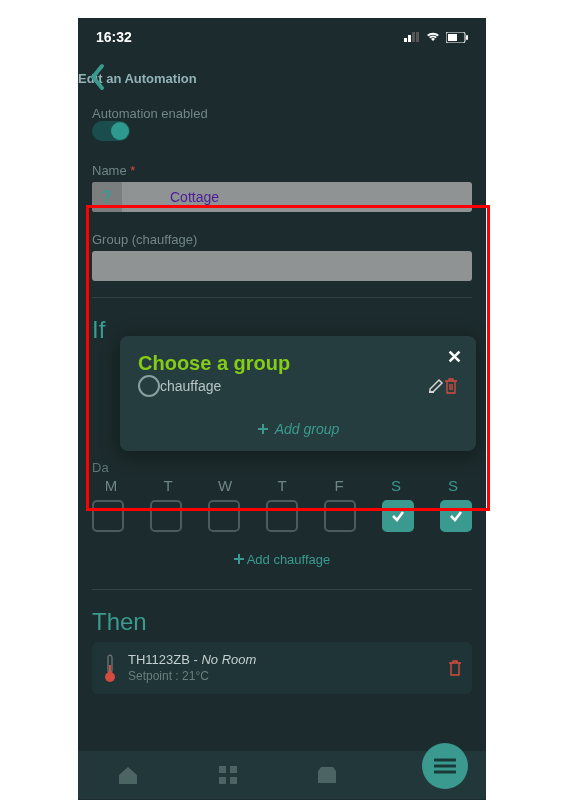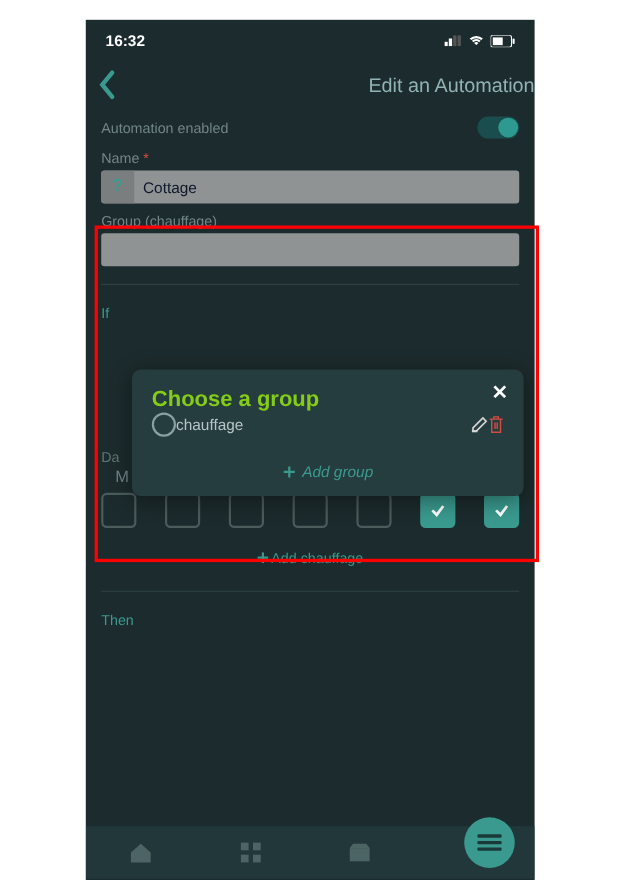--- a/index.html
+++ b/index.html
@@ -1,30 +1,30 @@
 <!DOCTYPE html>
 <html><head>
 <meta charset="utf-8">
 <style>
 html,body{margin:0;padding:0;width:571px;height:800px;background:#fff;font-family:-apple-system,Helvetica,Arial,sans-serif;}
 .device{position:absolute;left:78px;top:18px;width:408px;height:791px;background:#1c2b2d;border-radius:0;overflow:hidden;color:#a8b5b5;}
 .statusbar{height:38px;display:flex;align-items:center;justify-content:space-between;padding:0 18px;color:#fff;font-size:14px;font-weight:600;}
 .status-right{display:flex;gap:6px;align-items:center;}
-.header{height:44px;display:flex;align-items:center;justify-content:flex-end;position:relative;color:#91b3b5;font-size:18px;}
+.header{height:44px;display:flex;align-items:center;justify-content:flex-start;position:relative;color:#91b3b5;font-size:13px;font-weight:bold;}
 .back{position:absolute;left:10px;top:6px;}
 .row{padding:4px 14px;}
-.label{font-size:13px;color:#728686;margin:0 0 4px;}
-.enabled-row{display:flex;justify-content:space-between;align-items:center;padding:6px 14px;}
+.label{font-size:13px;color:#728686;margin:12px 0 4px;}
+.enabled-row{display:flex;justify-content:space-between;align-items:flex-start;padding:6px 14px;flex-direction:column;}
 .toggle{width:38px;height:20px;border-radius:10px;background:#1a4d4d;position:relative;}
 .knob{width:18px;height:18px;background:#2e9a8f;border-radius:50%;position:absolute;right:1px;top:1px;}
 .input-wrap{display:flex;height:30px;background:#8f9394;border-radius:3px;overflow:hidden;}
 .help{width:30px;background:#7a7e7f;display:flex;align-items:center;justify-content:center;color:#3a9a8f;font-weight:bold;}
-.input-val{flex:1;padding:0 8px;display:flex;align-items:center;color:#0f172a;font-size:14px;}
+.input-val{flex:1;padding:0 8px;display:flex;align-items:center;color:#4c1d95;font-size:14px;margin-left:40px;}
 .hr{height:1px;background:#2f4244;margin:12px 14px;}
-.section-title{color:#3a9a8f;font-size:13px;padding:6px 14px;}
+.section-title{color:#3a9a8f;font-size:24px;padding:6px 14px;}
 .days-label{color:#5f7575;font-size:13px;padding:0 14px;}
 .days-row{display:flex;justify-content:space-between;padding:2px 14px 0;font-size:15px;}
 .days-row span{width:38px;text-align:center;color:#6f8585;}
 .days-row span.we{color:#3a9a8f;}
 .checks{display:flex;justify-content:space-between;padding:6px 14px 10px;}
 .ck{width:28px;height:28px;border:2px solid #4a5c5c;border-radius:5px;display:flex;align-items:center;justify-content:center;}
 .ck.on{background:#3a9a8f;border-color:#3a9a8f;color:#fff;}
 .add-line{text-align:center;color:#3a9a8f;font-size:13px;padding:10px 0;}
 .card{background:#1f3436;margin:0 14px;border-radius:6px;padding:10px;display:flex;align-items:center;gap:10px;position:relative;}
 .thermo{width:16px;height:30px;display:flex;align-items:flex-end;}
@@ -133,20 +133,34 @@
 
   <div class="add-line">
     <svg width="10" height="10" viewBox="0 0 10 10" style="display:inline">
         <path d="M5 0 V10 M0 5 H10" stroke="#3a9a8f" stroke-width="2"></path>
       </svg>
     <span>Add chauffage</span>
   </div>
   <div class="hr"></div>
 
   <div class="section-title">Then</div>
+  <div class="card">
+    <svg class="thermo" width="14" height="30" viewBox="0 0 14 30">
+        <rect x="5" y="2" width="4" height="18" rx="2" fill="none" stroke="#888"></rect>
+        <circle cx="7" cy="24" r="5" fill="#d64b3f"></circle>
+        <rect x="6" y="12" width="2" height="10" fill="#d64b3f"></rect>
+      </svg>
+    <div style="flex:1;line-height:1.3;">
+      <div style="color:#c5d0d0;font-size:13px;"><span>TH1123ZB - </span><i>No Room</i></div>
+      <div style="color:#6a7e7e;font-size:12px;">Setpoint : 21°C</div>
+    </div>
+    <svg width="14" height="16" viewBox="0 0 14 16">
+        <path d="M1 3 H13 M5 3 V1 H9 V3 M3 3 V15 H11 V3" stroke="#d64b3f" stroke-width="1.4" fill="none"></path>
+      </svg>
+  </div>
 
   <div class="bottombar">
     <svg width="22" height="20" viewBox="0 0 22 20">
         <path d="M2 10 L11 2 L20 10 V19 H2 Z" fill="#4d6465"></path>
       </svg>
     <svg width="20" height="20" viewBox="0 0 20 20">
         <rect x="1" y="1" width="7" height="7" fill="#4d6465"></rect>
         <rect x="12" y="1" width="7" height="7" fill="#4d6465"></rect>
         <rect x="1" y="12" width="7" height="7" fill="#4d6465"></rect>
         <rect x="12" y="12" width="7" height="7" fill="#4d6465"></rect>

